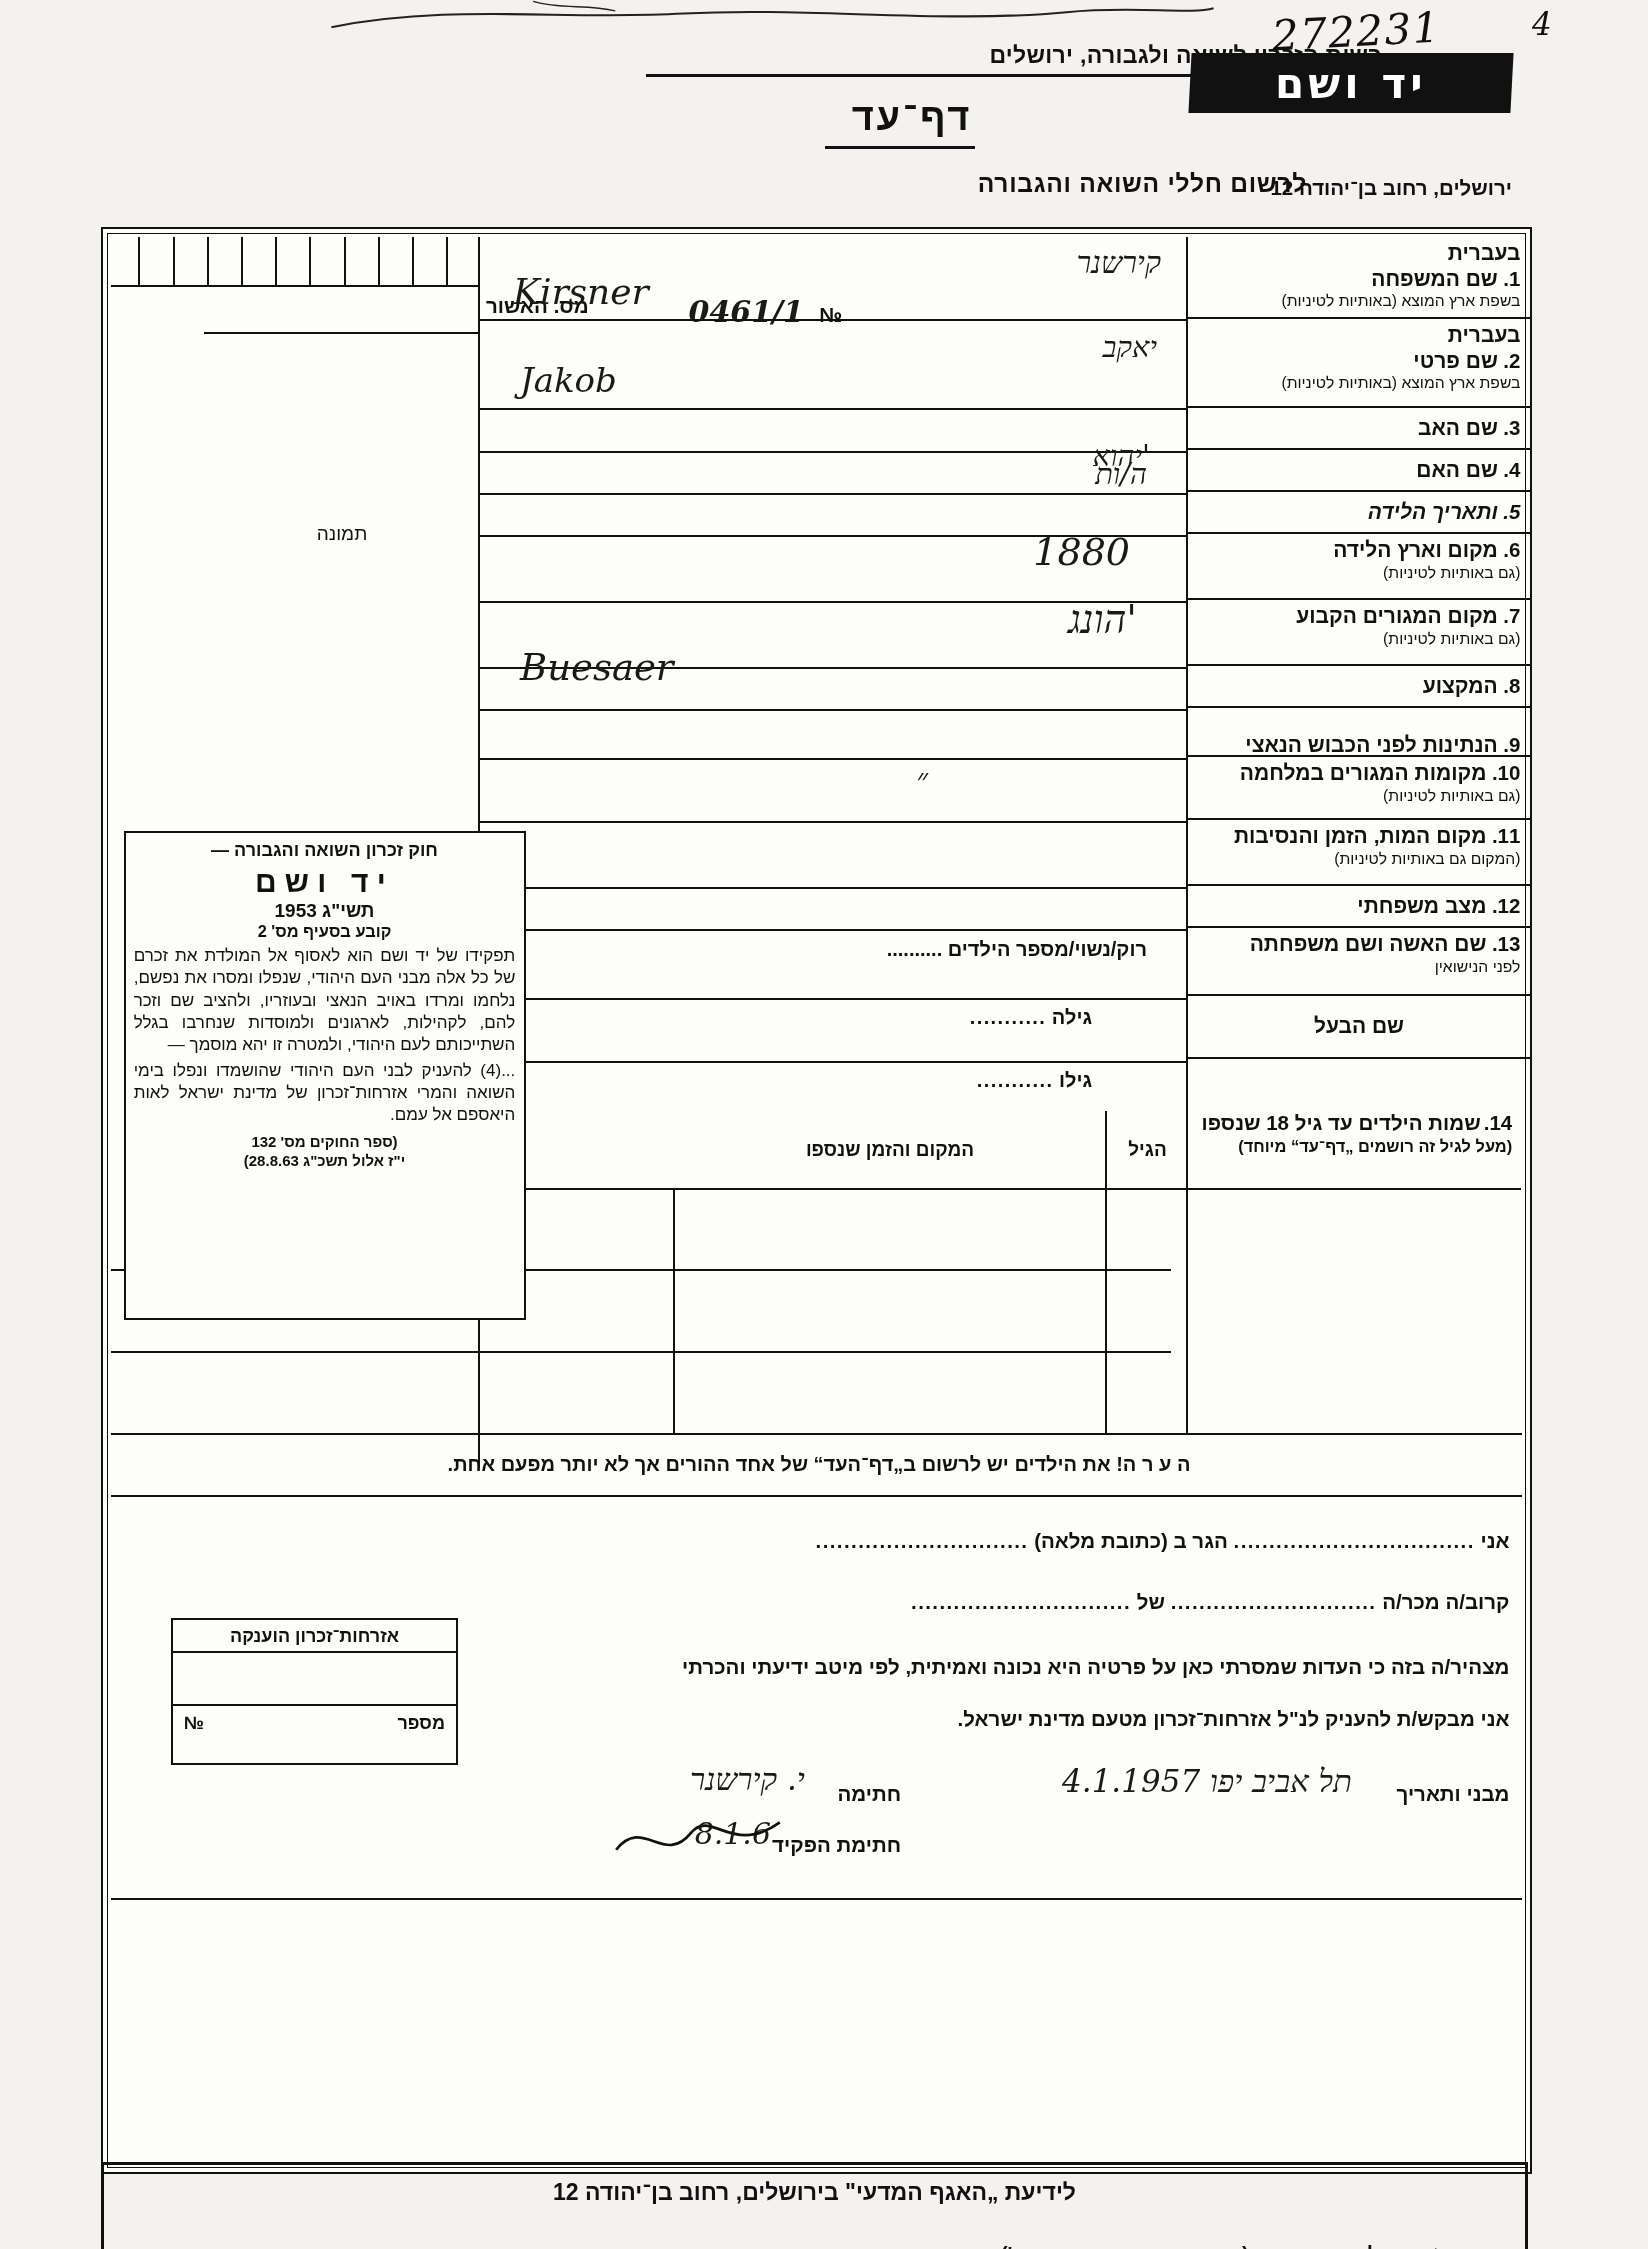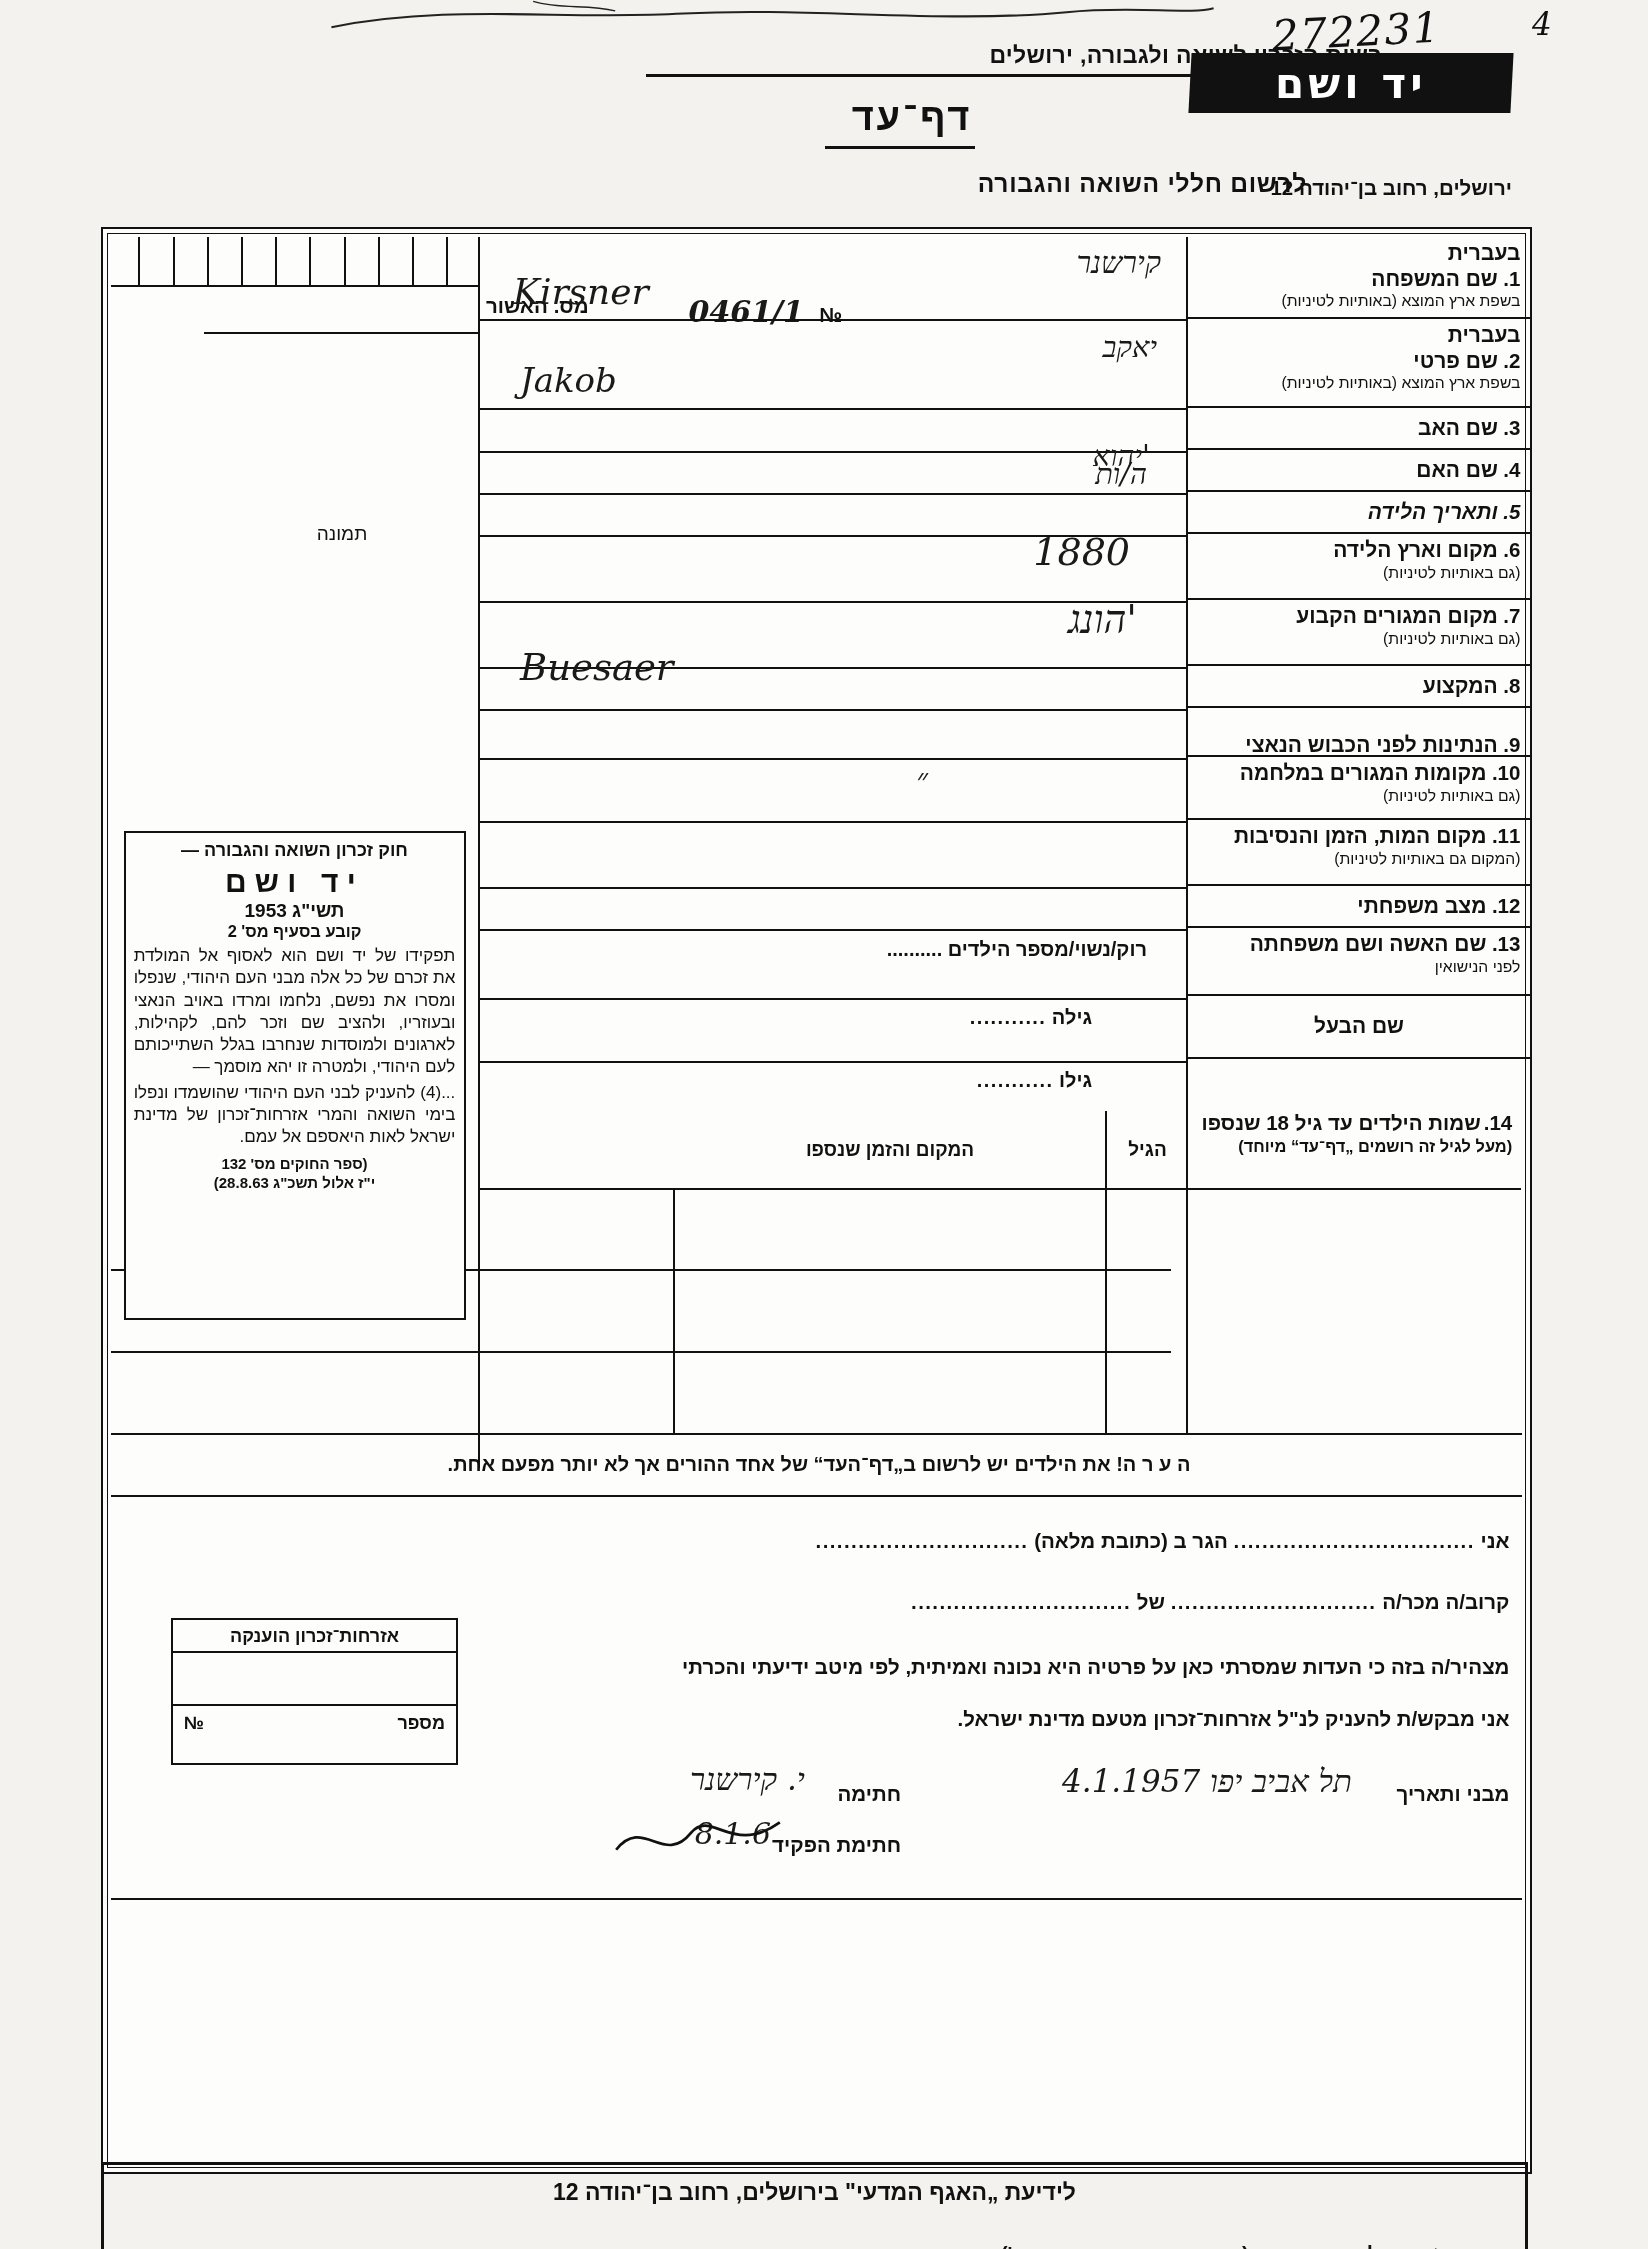--- a/index.html
+++ b/index.html
@@ -319,21 +319,21 @@
     <div class="hline" style="left:8.2px;width:1060px;top:1122px;"></div>
     <div class="hline" style="left:8.2px;width:1411px;top:1204px;"></div>
 
     <div style="position:absolute;right:438px;top:978px;width:410px;height:55px;"></div>
     <div style="position:absolute;right:438px;top:1053px;width:410px;height:55px;"></div>
     <div style="position:absolute;right:438px;top:1136px;width:410px;height:55px;"></div>
 
     <div class="note" style="position:absolute;right:27px;top:1224px;width:1368px;text-align:center;">ה ע ר ה!  את הילדים יש לרשום ב„דף־העד“ של אחד ההורים אך לא יותר מפעם אחת.</div>
     <div class="hline" style="left:8.2px;width:1411px;top:1266px;"></div>
 
-    <div class="lawbox" style="left:20.5px;top:602px;width:342px;height:489px;">
+    <div class="lawbox" style="left:20.5px;top:602px;width:402px;height:489px;">
       <div class="ttl">חוק זכרון השואה והגבורה —</div>
       <div class="big">יד ושם</div>
       <div class="yr">תשי"ג 1953</div>
       <div class="small">קובע בסעיף מס' 2</div>
       <p>תפקידו של יד ושם הוא לאסוף אל המולדת את זכרם של כל אלה מבני העם היהודי, שנפלו ומסרו את נפשם, נלחמו ומרדו באויב הנאצי ובעוזריו, ולהציב שם וזכר להם, לקהילות, לארגונים ולמוסדות שנחרבו בגלל השתייכותם לעם היהודי, ולמטרה זו יהא מוסמך —</p>
       <p>...(4) להעניק לבני העם היהודי שהושמדו ונפלו בימי השואה והמרי אזרחות־זכרון של מדינת ישראל לאות היאספם אל עמם.</p>
       <div class="ref">(ספר החוקים מס' 132</div>
       <div class="ref" style="margin-top:0;">י"ז אלול תשכ"ג 28.8.63)</div>
     </div>
 

